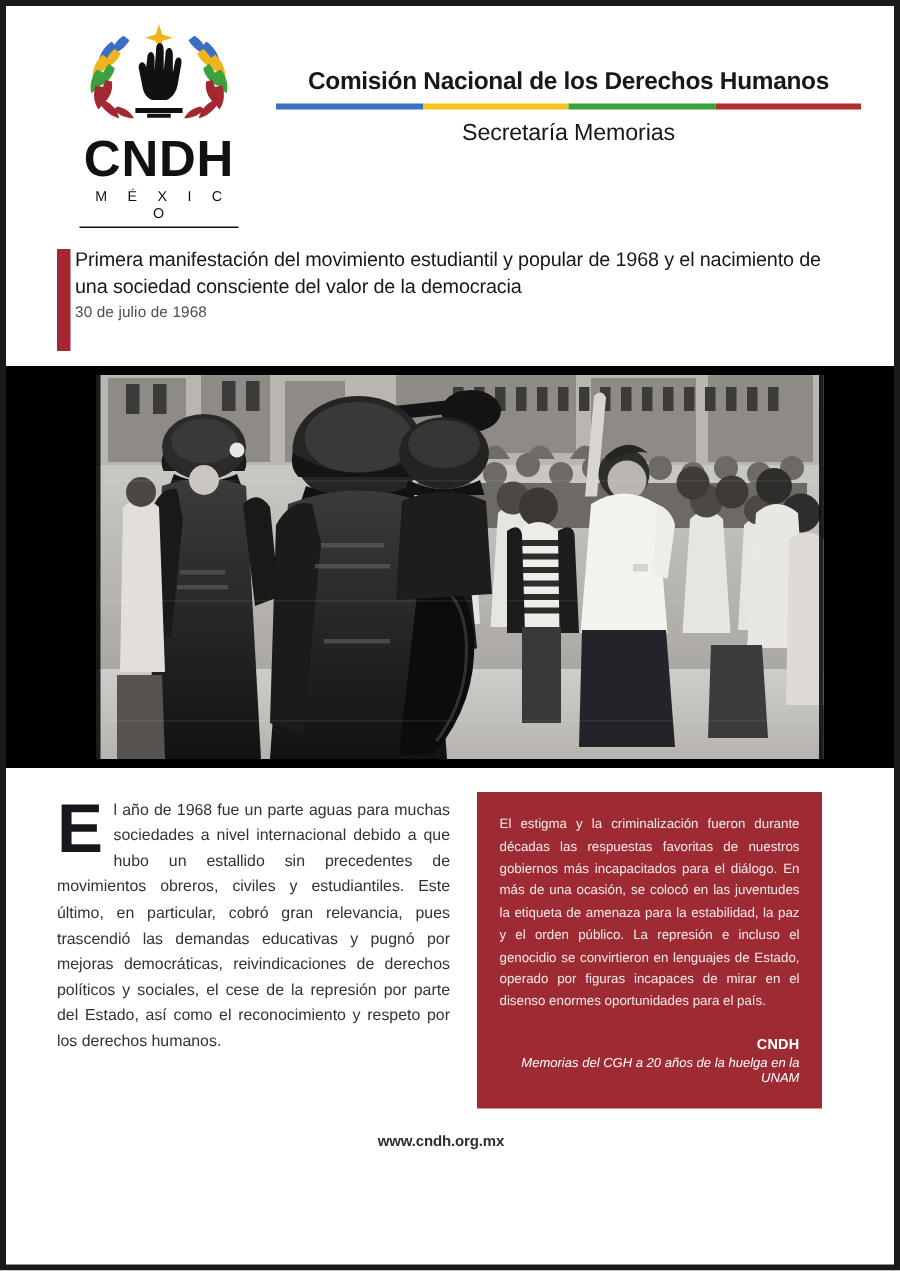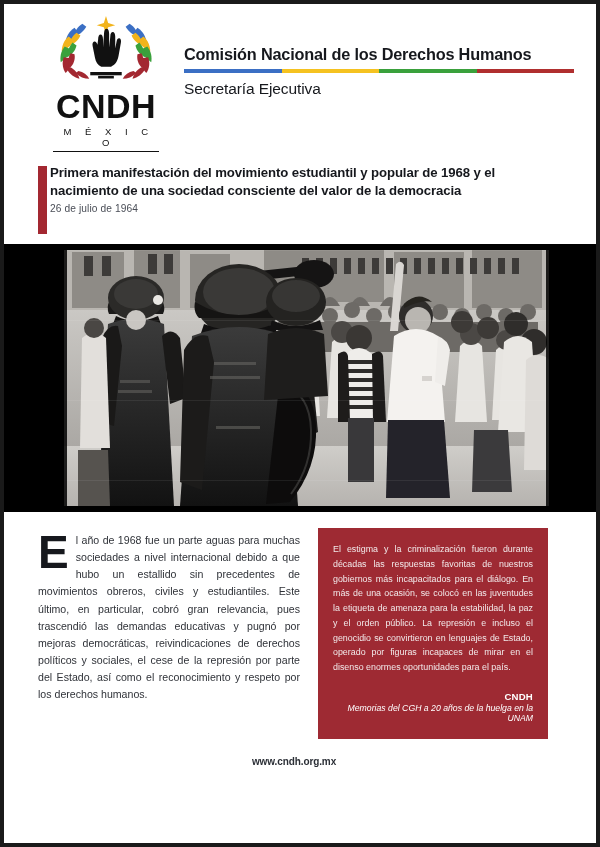--- a/index.html
+++ b/index.html
@@ -61,21 +61,21 @@
     font-size: 12px;
     color: #111111;
     margin-top: 3px;
     letter-spacing: 0.2px;
   }
 
   .org-block {
     position: absolute;
     right: 22px; top: 42px;
     width: 390px;
-    text-align: left;
+    text-align: center;
   }
   .org-title {
     font-size: 16.3px;
     font-weight: bold;
     color: #16181d;
     letter-spacing: -0.2px;
     line-height: 1.1;
     white-space: nowrap;
   }
   .org-rule {
@@ -100,21 +100,21 @@
     height: 92px;
   }
   .titlebar-accent {
     position: absolute;
     left: 34px; top: 14px;
     width: 9px; height: 68px;
     background: #a32831;
   }
   .doc-title {
     font-size: 13.2px;
-    font-weight: bold;
+    font-weight: normal;
     color: #16181d;
     line-height: 1.37;
     letter-spacing: -0.1px;
     max-width: 520px;
   }
   .doc-date {
     margin-top: 3px;
     font-size: 10.2px;
     color: #4a4e57;
     letter-spacing: 0.1px;
@@ -272,28 +272,28 @@
     </div>
 
     <div class="org-block">
       <div class="org-title">Comisión Nacional de los Derechos Humanos</div>
       <div class="org-rule">
         <span style="background:#3b6fc4"></span>
         <span style="background:#f5c220"></span>
         <span style="background:#3aa13c"></span>
         <span style="background:#b02f2f"></span>
       </div>
-      <div class="org-sub">Secretaría Ejecutiva</div>
+      <div class="org-sub">Secretaría Memorias</div>
     </div>
   </div>
 
   <div class="titleband">
     <div class="titlebar-accent"></div>
     <div class="doc-title">Primera manifestación del movimiento estudiantil y popular de 1968 y el nacimiento de una sociedad consciente del valor de la democracia</div>
-    <div class="doc-date">26 de julio de 1964</div>
+    <div class="doc-date">30 de julio de 1968</div>
   </div>
 
   <div class="photoband">
     <div class="photo">
       <svg viewBox="0 0 485 256" preserveAspectRatio="none" xmlns="http://www.w3.org/2000/svg">
         <defs>
           <linearGradient id="sky" x1="0" y1="0" x2="0" y2="1">
             <stop offset="0%" stop-color="#d8d6d2"></stop>
             <stop offset="100%" stop-color="#9d9a96"></stop>
           </linearGradient>

